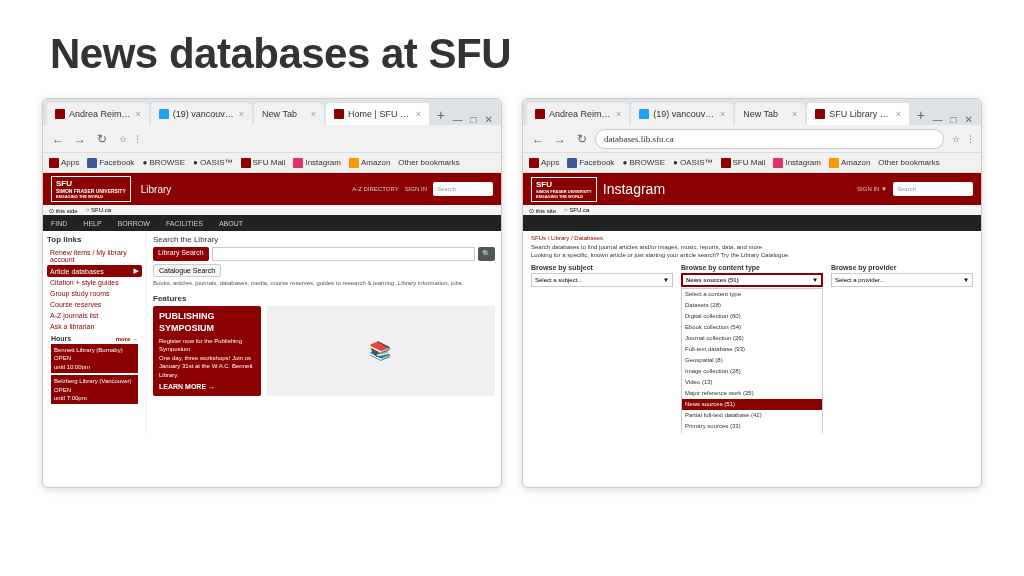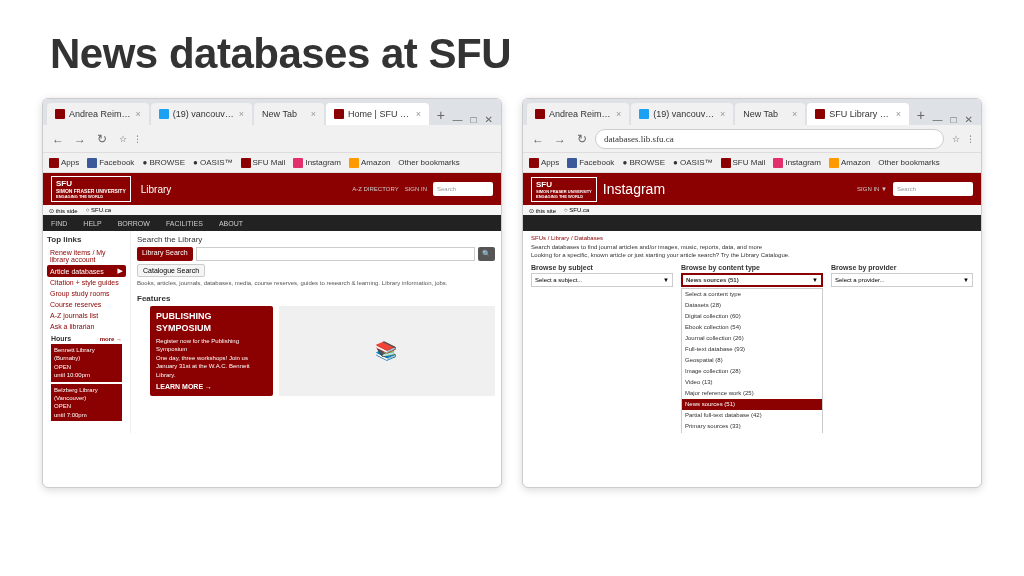--- a/index.html
+++ b/index.html
@@ -196,21 +196,21 @@
     }
     .sfu-nav-item {
       color: #ccc;
       font-size: 7px;
     }
     .sfu-content {
       display: flex;
       height: calc(100% - 48px);
     }
     .sfu-sidebar {
-      width: 88px;
+      width: 104px;
       border-right: 1px solid #eee;
       padding: 4px;
     }
     .sfu-sidebar-title {
       font-size: 8px;
       font-weight: bold;
       color: #333;
       margin-bottom: 3px;
     }
     .sfu-sidebar-item {
@@ -564,21 +564,21 @@
           <div class="sfu-search-row">
             <div class="sfu-search-tab">Library Search</div>
             <input class="sfu-search-input" type="text" style="font-size: 7px;">
             <div class="sfu-search-go">🔍</div>
           </div>
           <div class="sfu-catalogue-btn">Catalogue Search</div>
           <div class="sfu-hint-text">Books, articles, journals, databases, media, course reserves, guides to research &amp; learning. Library information, jobs.</div>
           <div style="height:6px;"></div>
           <div class="sfu-features">Features</div>
           <div style="display:flex;gap:6px;">
-            <div class="sfu-publishing" style="width:123px;margin-left:13px;">
+            <div class="sfu-publishing" style="width:108px;">
               <div class="sfu-publishing-title">PUBLISHING SYMPOSIUM</div>
               <div style="font-size:6px;margin-top:2px;">Register now for the Publishing Symposium</div>
               <div style="font-size:6px;">One day, three workshops! Join us January 31st at the W.A.C. Bennett Library.</div>
               <div style="font-size:7px;font-weight:bold;margin-top:3px;">LEARN MORE →</div>
             </div>
             <div style="flex:1;background:#f0f0f0;display:flex;align-items:center;justify-content:center;">
               <span style="font-size:18px;color:#8B0000;">📚</span>
             </div>
           </div>
         </div>

